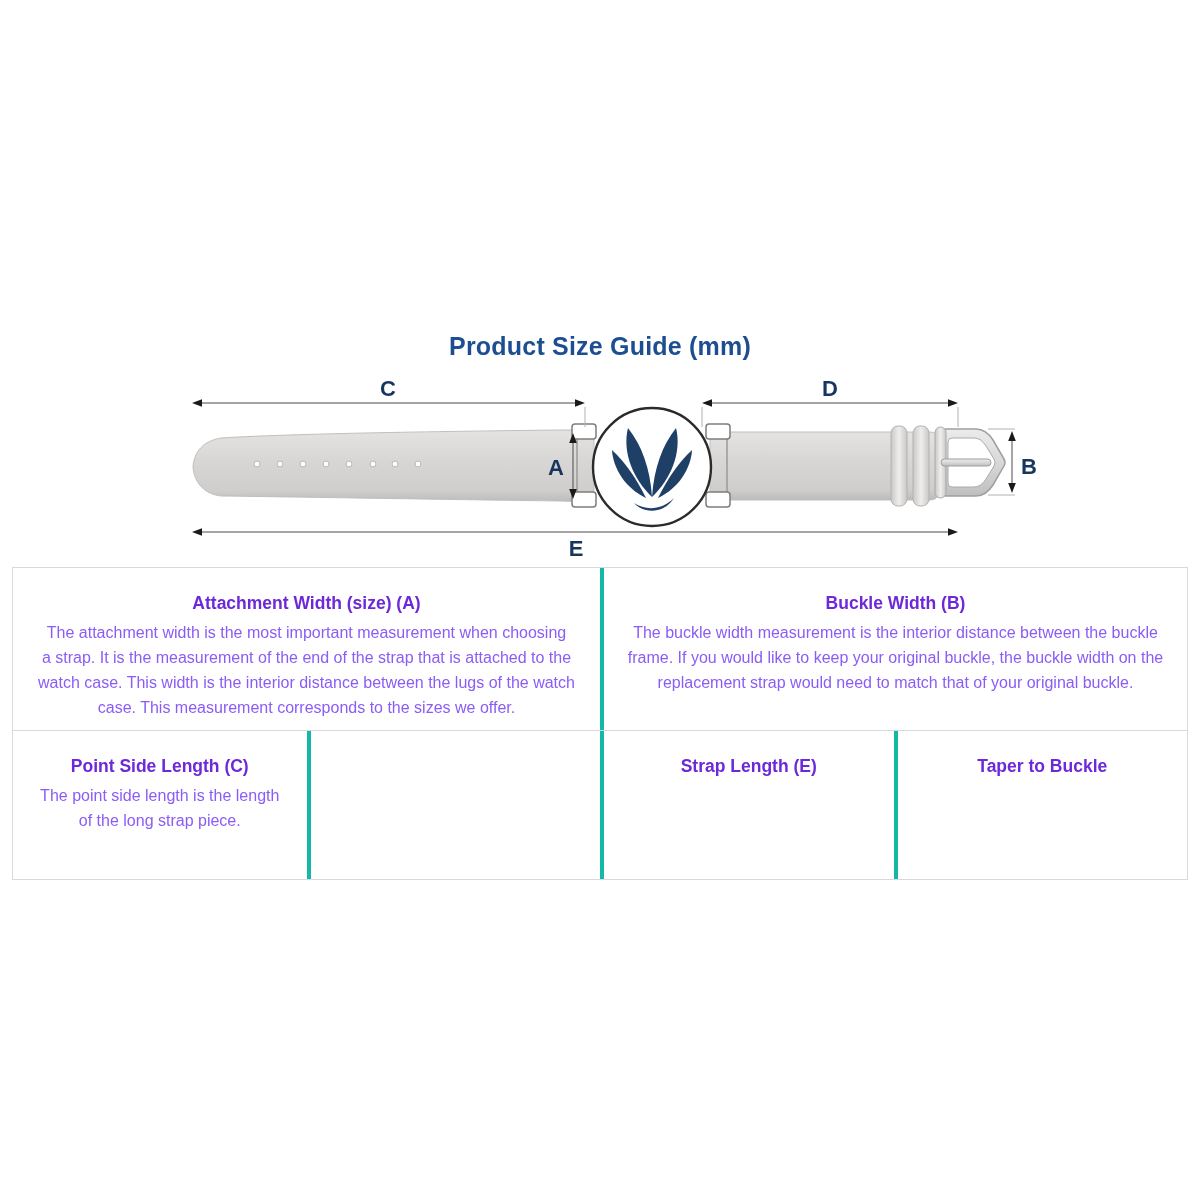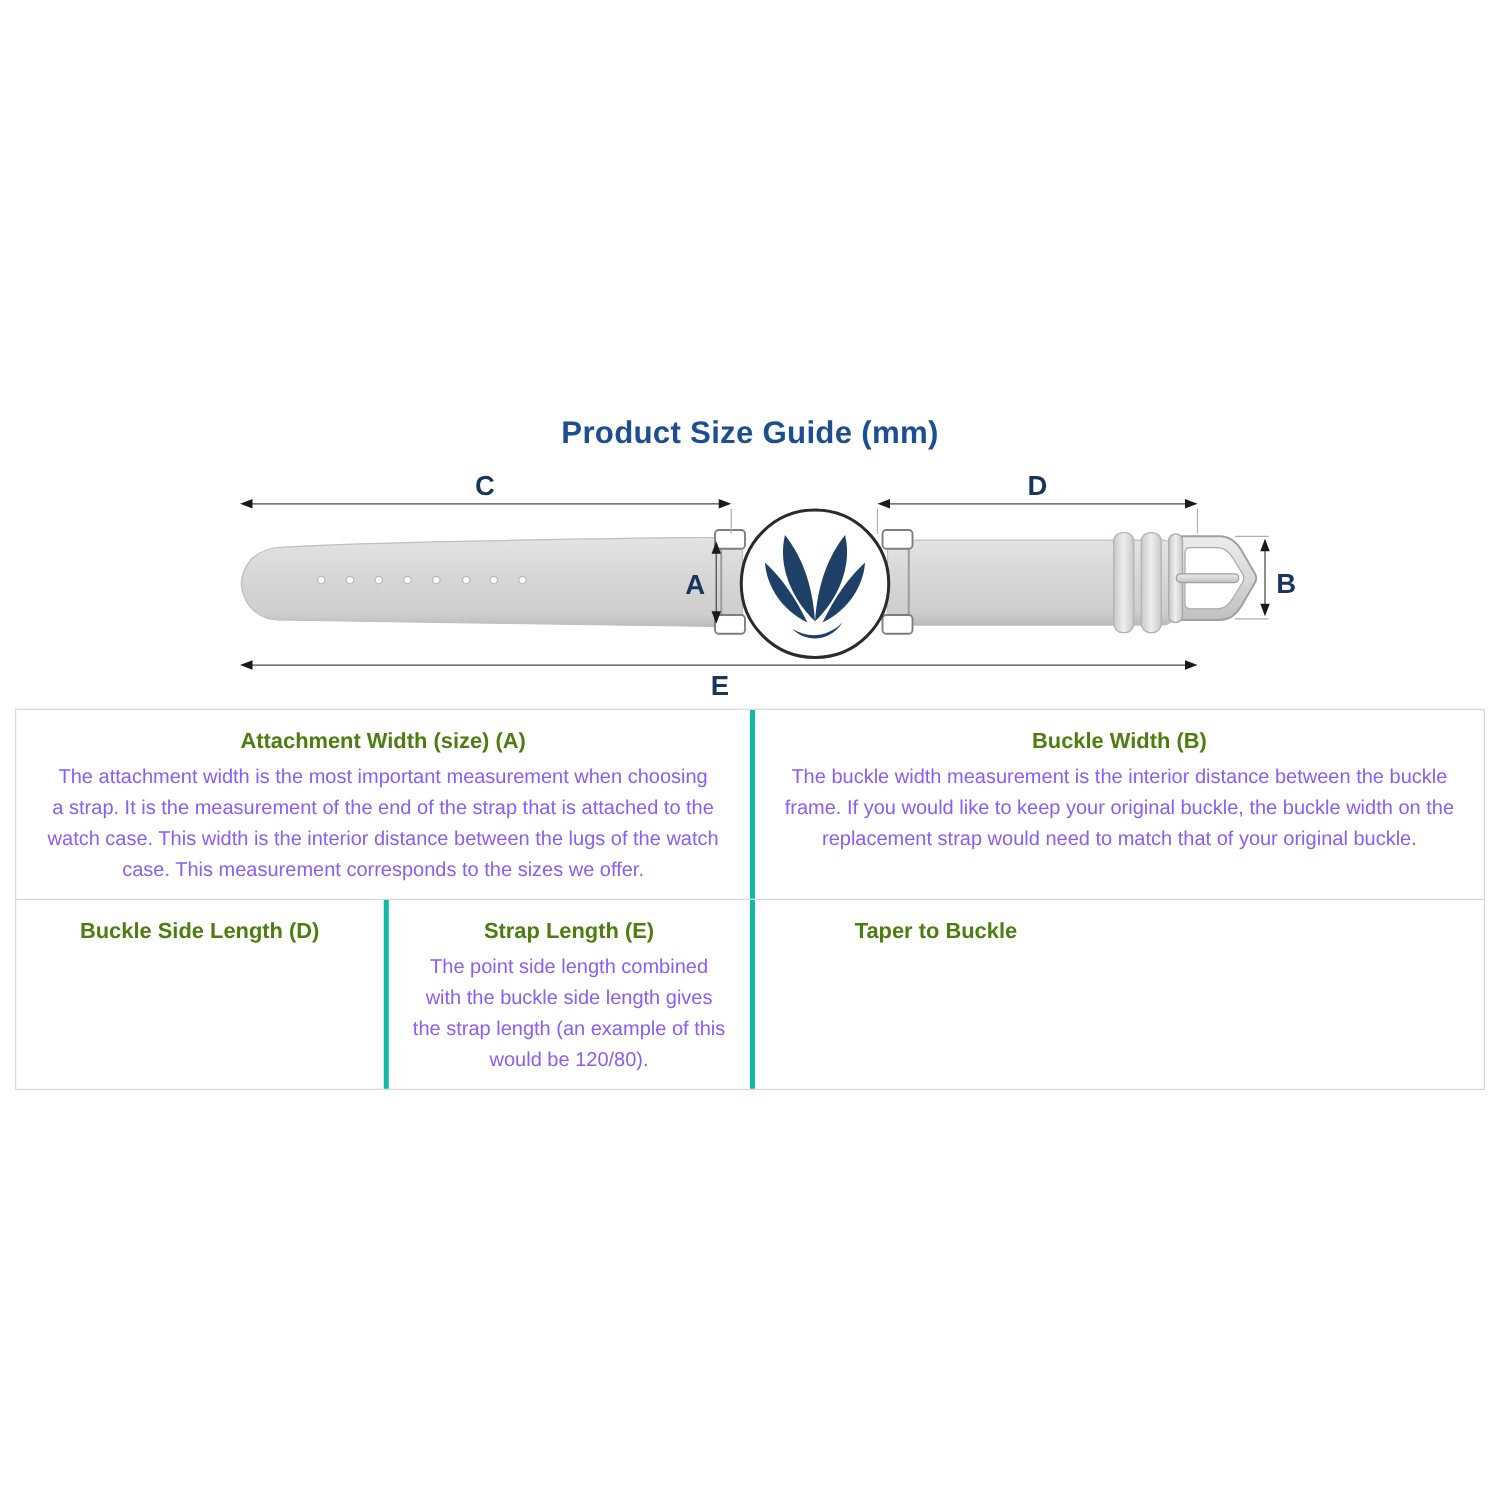--- a/index.html
+++ b/index.html
@@ -19,21 +19,21 @@
     border:1px solid #d9d9d9;background:#ffffff;box-sizing:border-box;
   }
   .trow{display:flex;}
   .trow-1{min-height:145px;border-bottom:1px solid #d9d9d9;}
   .trow-2{min-height:148px;}
   .tcell{box-sizing:border-box;padding:2px 8px 10px 8px;text-align:center;}
   .trow-1 .tcell{width:50%;}
   .trow-2 .tcell{width:25%;}
   .tcell + .tcell{border-left:4px solid #14b8a6;}
   .cell-header{
-    margin:12px 0 6px 0;font-size:17.5px;font-weight:bold;color:#4d7c0f;
+    margin:23px 0 6px 0;font-size:17.5px;font-weight:bold;color:#6d28d9;
   }
   .cell-body{
     margin:0;font-size:16px;line-height:25px;color:#8b5cf6;
     white-space:pre-line;
   }
 </style>
 </head>
 <body>
 
 <div class="page">
@@ -162,28 +162,28 @@
       </div>
       <div class="tcell">
         <h3 class="cell-header">Buckle Width (B)</h3>
         <p class="cell-body">The buckle width measurement is the interior distance between the buckle
 frame. If you would like to keep your original buckle, the buckle width on the
 replacement strap would need to match that of your original buckle.</p>
       </div>
     </div>
     <div class="trow trow-2">
       <div class="tcell">
-        <h3 class="cell-header">Buckle Side Length (D)</h3>
+        <h3 class="cell-header">Point Side Length (C)</h3>
+        <p class="cell-body">The point side length is the length
+of the long strap piece.</p>
+      </div>
+      <div class="tcell">
       </div>
       <div class="tcell">
         <h3 class="cell-header">Strap Length (E)</h3>
-        <p class="cell-body">The point side length combined
-with the buckle side length gives
-the strap length (an example of this
-would be 120/80).</p>
       </div>
       <div class="tcell">
         <h3 class="cell-header">Taper to Buckle</h3>
       </div>
     </div>
   </div>
 
 </div>
 
 </body></html>

